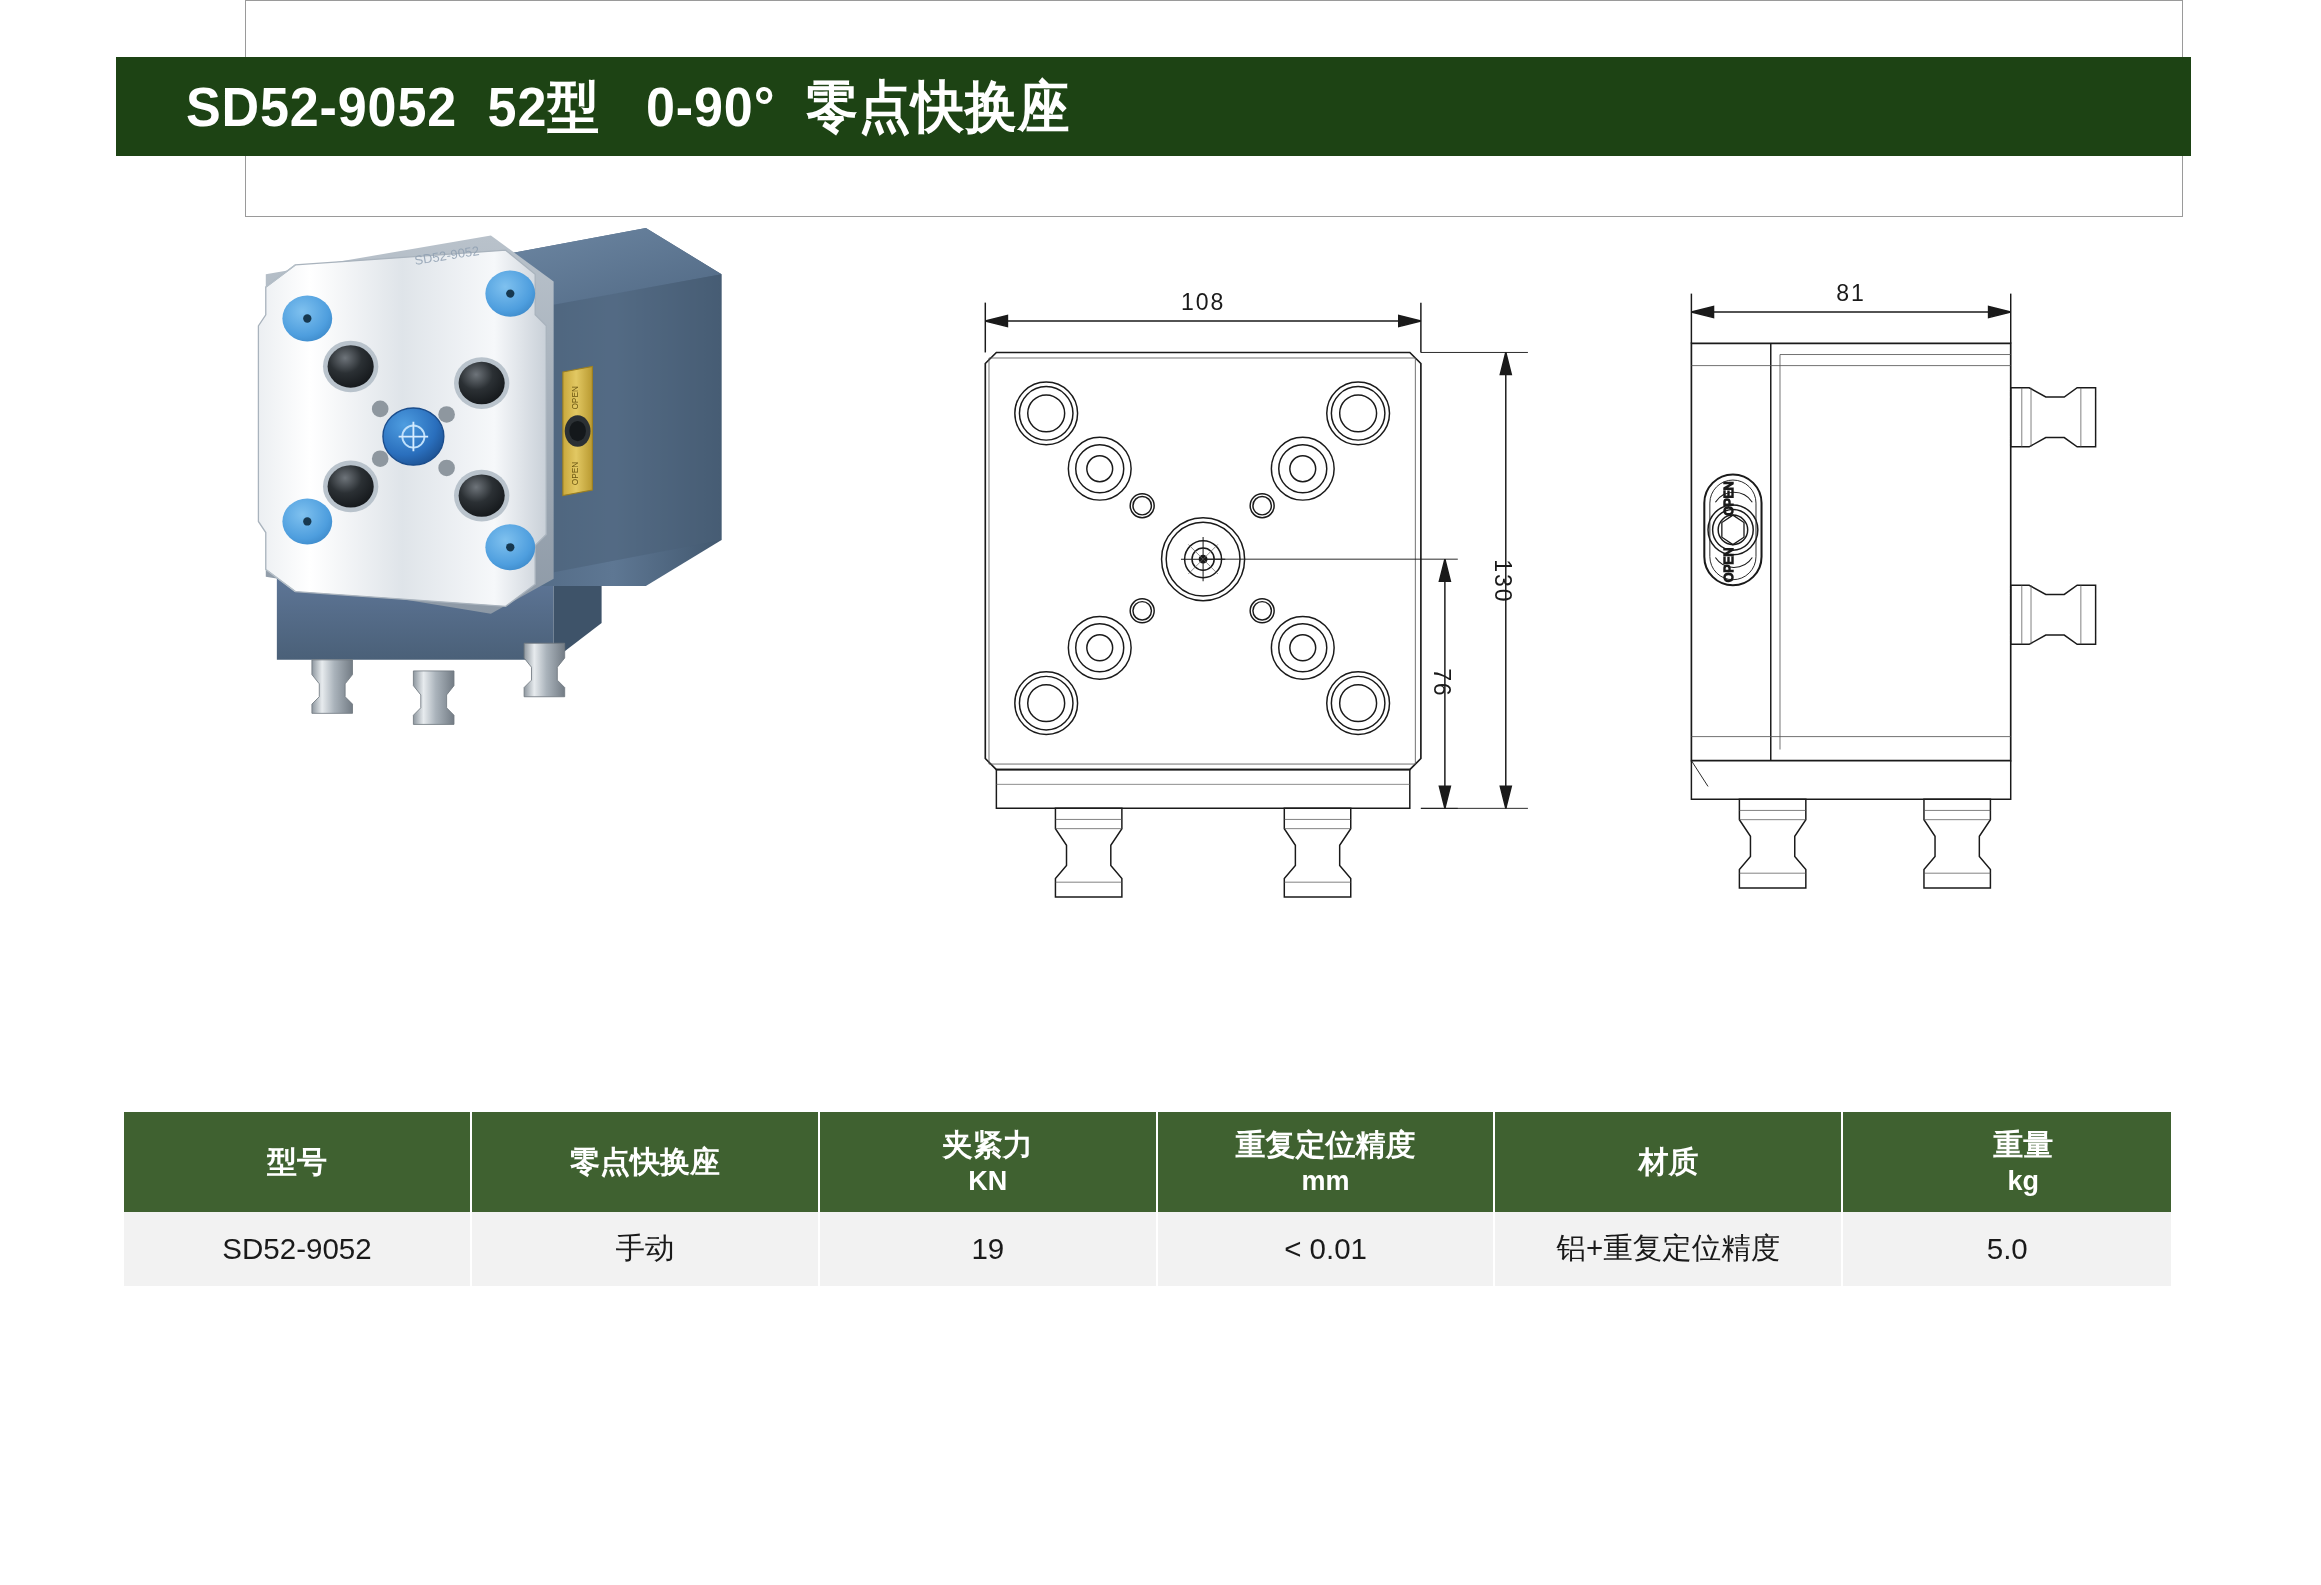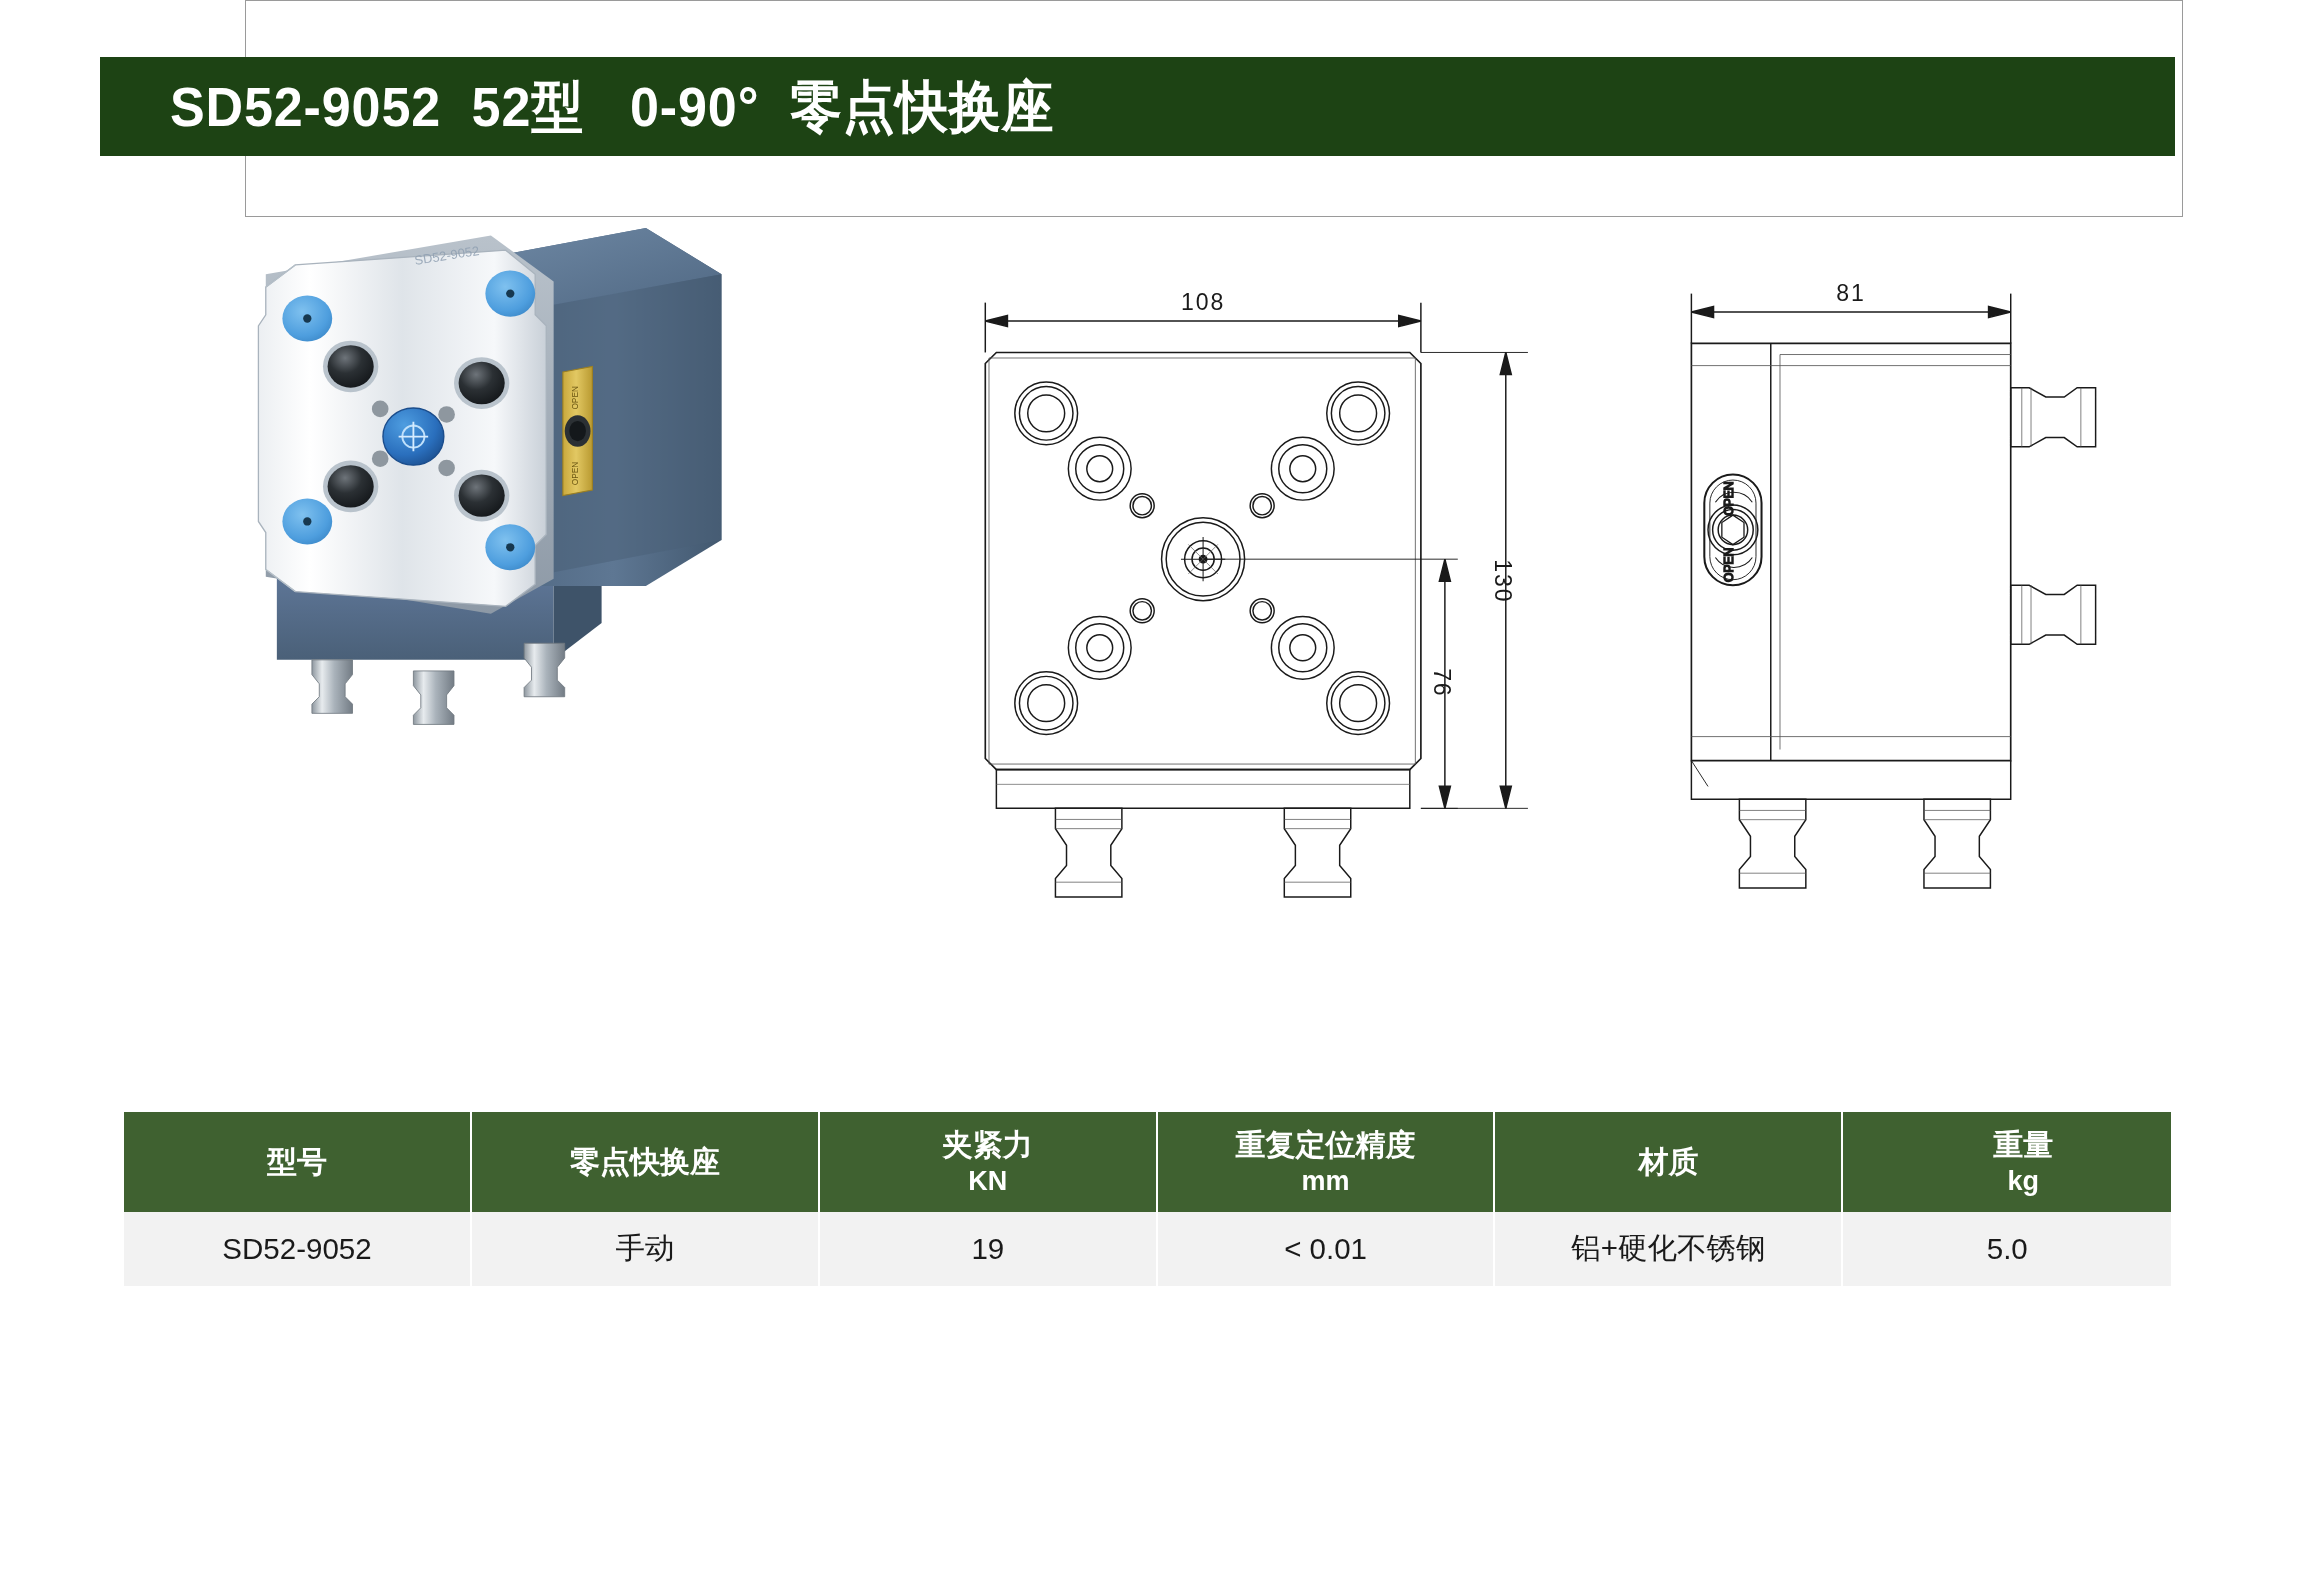--- a/index.html
+++ b/index.html
@@ -15,21 +15,21 @@
   .frame-box{
     position:absolute;left:245px;top:0px;width:1938px;height:217px;
     border:0.9px solid #9a9a9a;border-top:none;box-sizing:border-box;
   }
   .frame-top-line{
     position:absolute;left:245px;top:0px;width:1938px;height:0.9px;background:#9a9a9a;
   }
 
   
   .title-bar{
-    position:absolute;left:100px;top:57px;width:2075px;height:99px;
+    position:absolute;left:116px;top:57px;width:2075px;height:99px;
     background:#1d4314;display:flex;align-items:center;
   }
   .title-text{
     color:#ffffff;font-size:56px;font-weight:700;letter-spacing:0.9px;
     margin-left:70px;white-space:pre;line-height:1;
     font-family:"Liberation Sans","DejaVu Sans",sans-serif;
     transform:scaleX(0.93);transform-origin:left center;
   }
 
   
@@ -461,20 +461,20 @@
           <span class="hdr-l2">kg</span>
         </th>
       </tr>
     </thead>
     <tbody>
       <tr>
         <td>SD52-9052</td>
         <td>手动</td>
         <td>19</td>
         <td>&lt; 0.01</td>
-        <td>铝+硬化不锈钢</td>
+        <td>铝+重复定位精度</td>
         <td>5.0</td>
       </tr>
     </tbody>
   </table>
 
 </div>
 
 
 </body></html>

